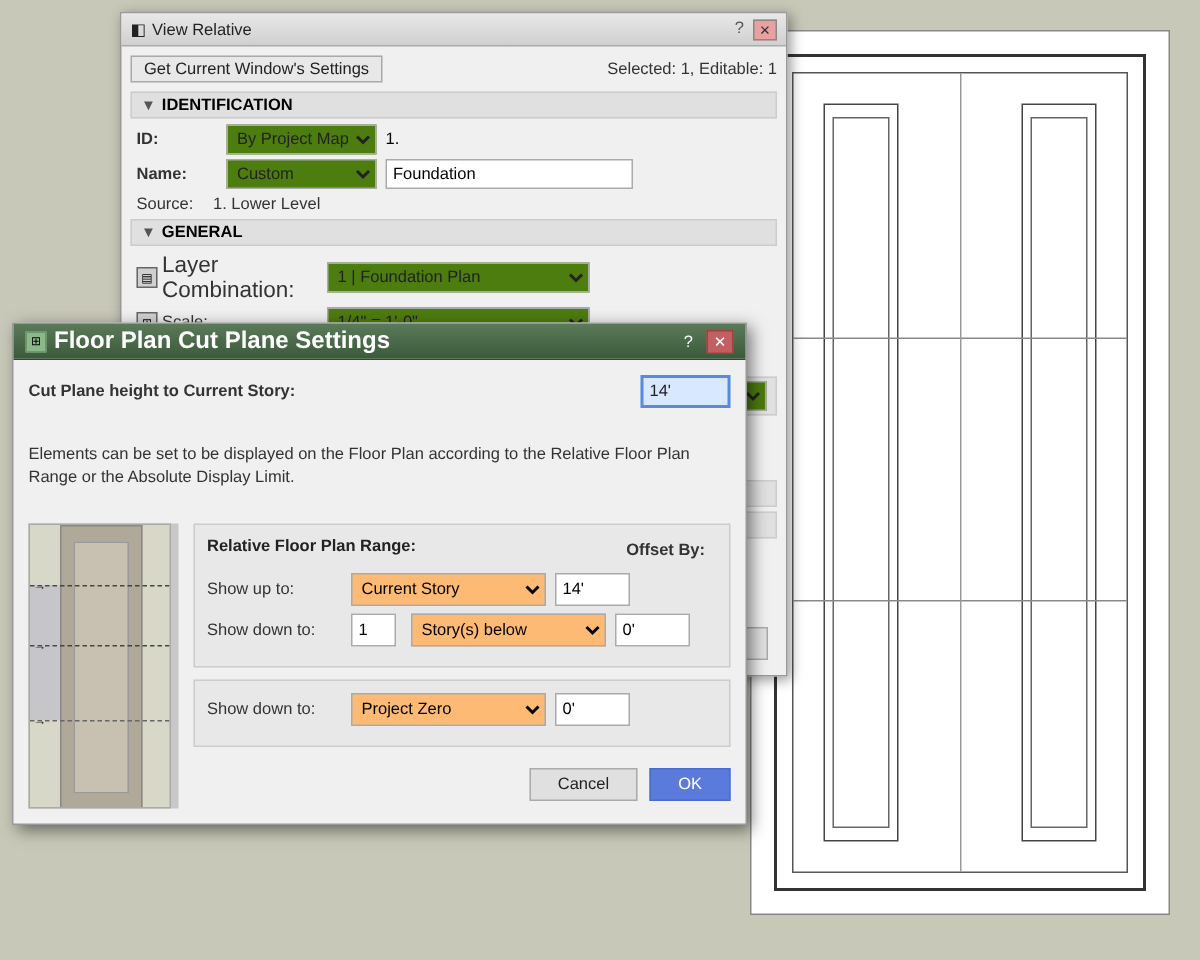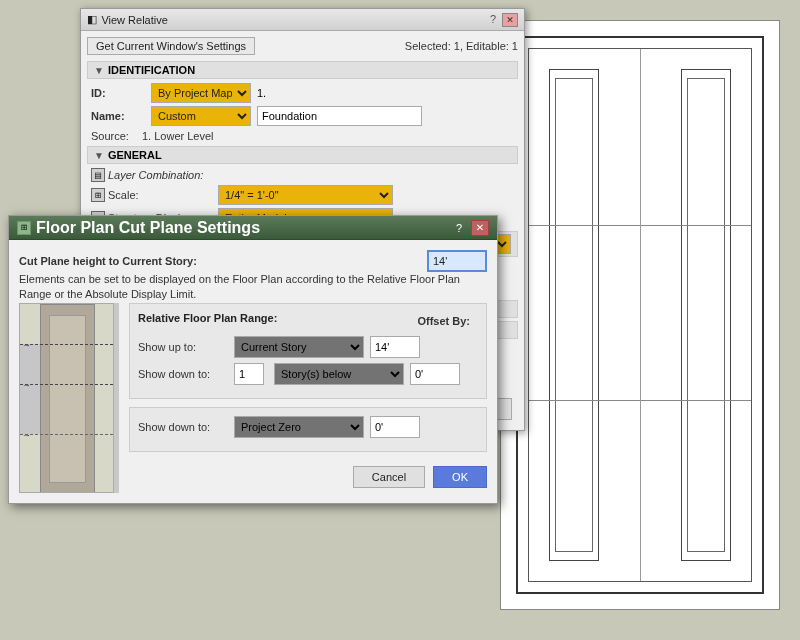--- a/index.html
+++ b/index.html
@@ -184,21 +184,21 @@
       font-size: 11px;
       color: #333;
       flex-shrink: 0;
       font-weight: bold;
     }
 
     .form-select {
       height: 20px;
       font-size: 11px;
       border: 1px solid #aaa;
-      background: #eab308;
+      background: #4d7c0f;
       padding: 0 2px;
       color: #222;
     }
 
     .form-select-sm {
       width: 100px;
     }
 
     .form-select-lg {
       width: 175px;
@@ -301,21 +301,21 @@
       border-color: #a04040;
     }
 
     .dialog-content {
       padding: 10px;
     }
 
     .cut-plane-row {
       display: flex;
       align-items: center;
-      margin-bottom: 0;
+      margin-bottom: 24px;
     }
 
     .cut-plane-label {
       font-size: 11px;
       color: #333;
       font-weight: bold;
       flex: 1;
     }
 
     .cut-plane-input {
@@ -324,21 +324,21 @@
       font-size: 11px;
       border: 2px solid #5a8adc;
       background: #d8e8ff;
       padding: 0 4px;
       color: #222;
     }
 
     .description-text {
       font-size: 11px;
       color: #333;
-      margin-bottom: 0;
+      margin-bottom: 22px;
       line-height: 1.4;
     }
 
     .sub-section-label {
       font-size: 11px;
       font-weight: bold;
       color: #222;
       margin-bottom: 6px;
     }
 
@@ -353,21 +353,21 @@
       width: 90px;
       font-size: 11px;
       color: #333;
       flex-shrink: 0;
     }
 
     .dialog-select {
       height: 22px;
       font-size: 11px;
       border: 1px solid #aaa;
-      background: #737373;
+      background: #fdba74;
       padding: 0 2px;
       width: 130px;
     }
 
     .dialog-input-sm {
       width: 50px;
       height: 22px;
       font-size: 11px;
       border: 1px solid #aaa;
       background: white;
@@ -545,21 +545,24 @@
       <span style="margin-left: 10px;">1. Lower Level</span>
     </div>
 
     <div class="section-header">
       <span class="arrow">▼</span>
       <span>GENERAL</span>
     </div>
 
     <div class="form-row">
       <span class="icon-layer">▤</span>
-      <span style="width:110px; font-size:11px; color:#333;font-style:italic;">Layer Combination:</span>
+      <span style="width:110px; font-size:15px; color:#333;">Layer Combination:</span>
+      <select class="form-select form-select-lg">
+        <option value="1 | Foundation Plan">1 | Foundation Plan</option>
+      </select>
     </div>
 
     <div class="form-row">
       <span class="icon-layer">⊞</span>
       <span style="width:110px; font-size:11px; color:#333;">Scale:</span>
       <select class="form-select form-select-lg">
         <option value="1/4&quot; = 1'-0&quot;">1/4" = 1'-0"</option>
       </select>
     </div>
 

